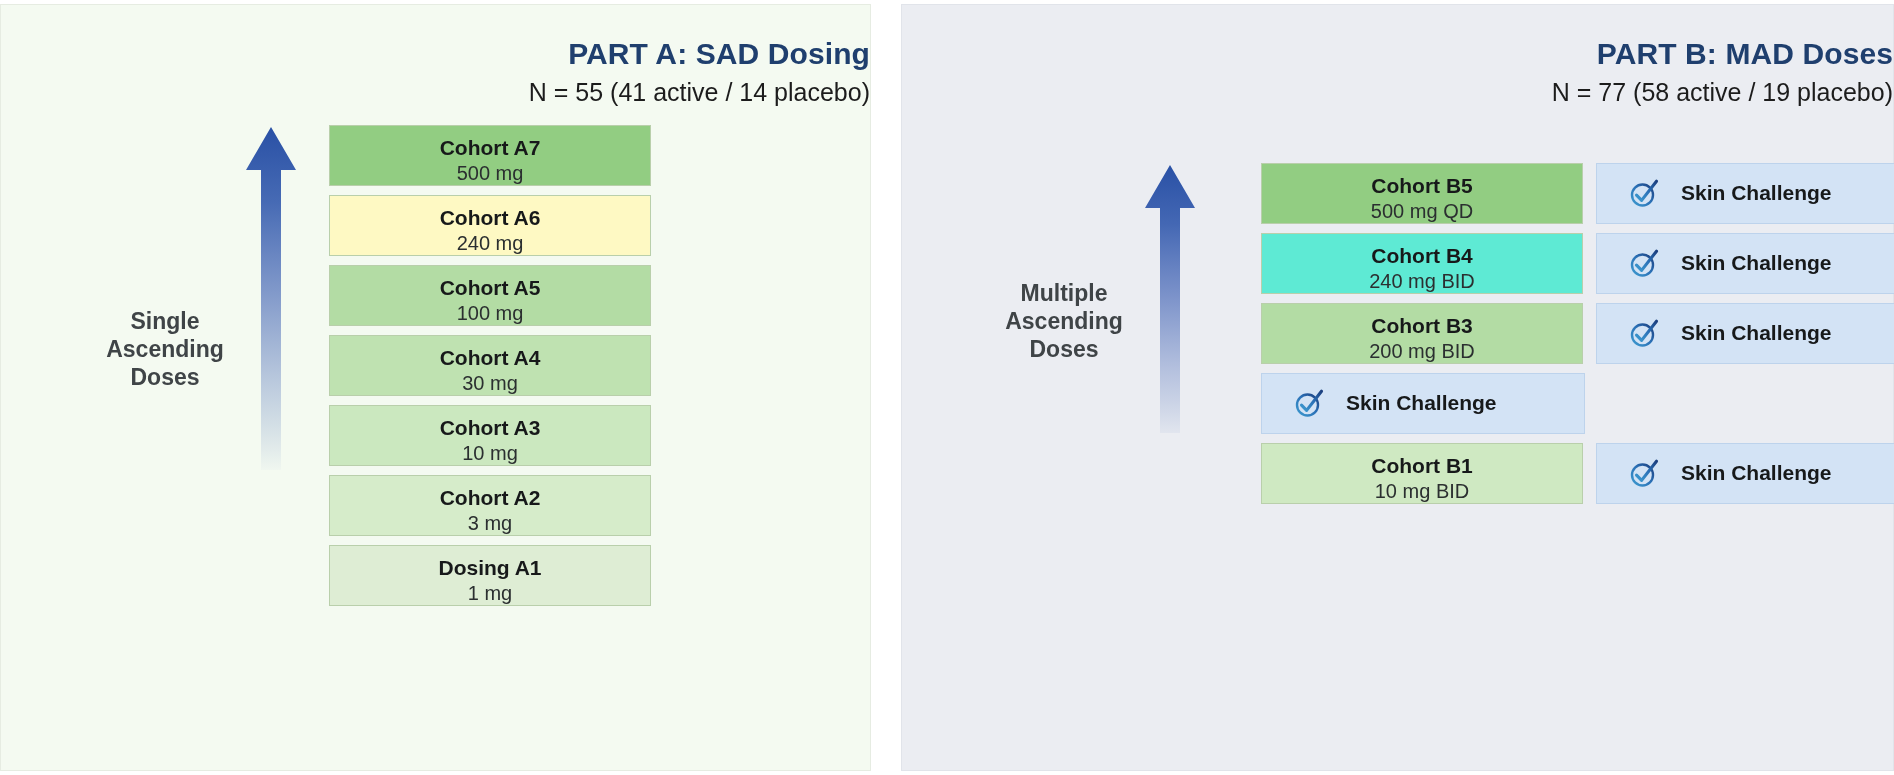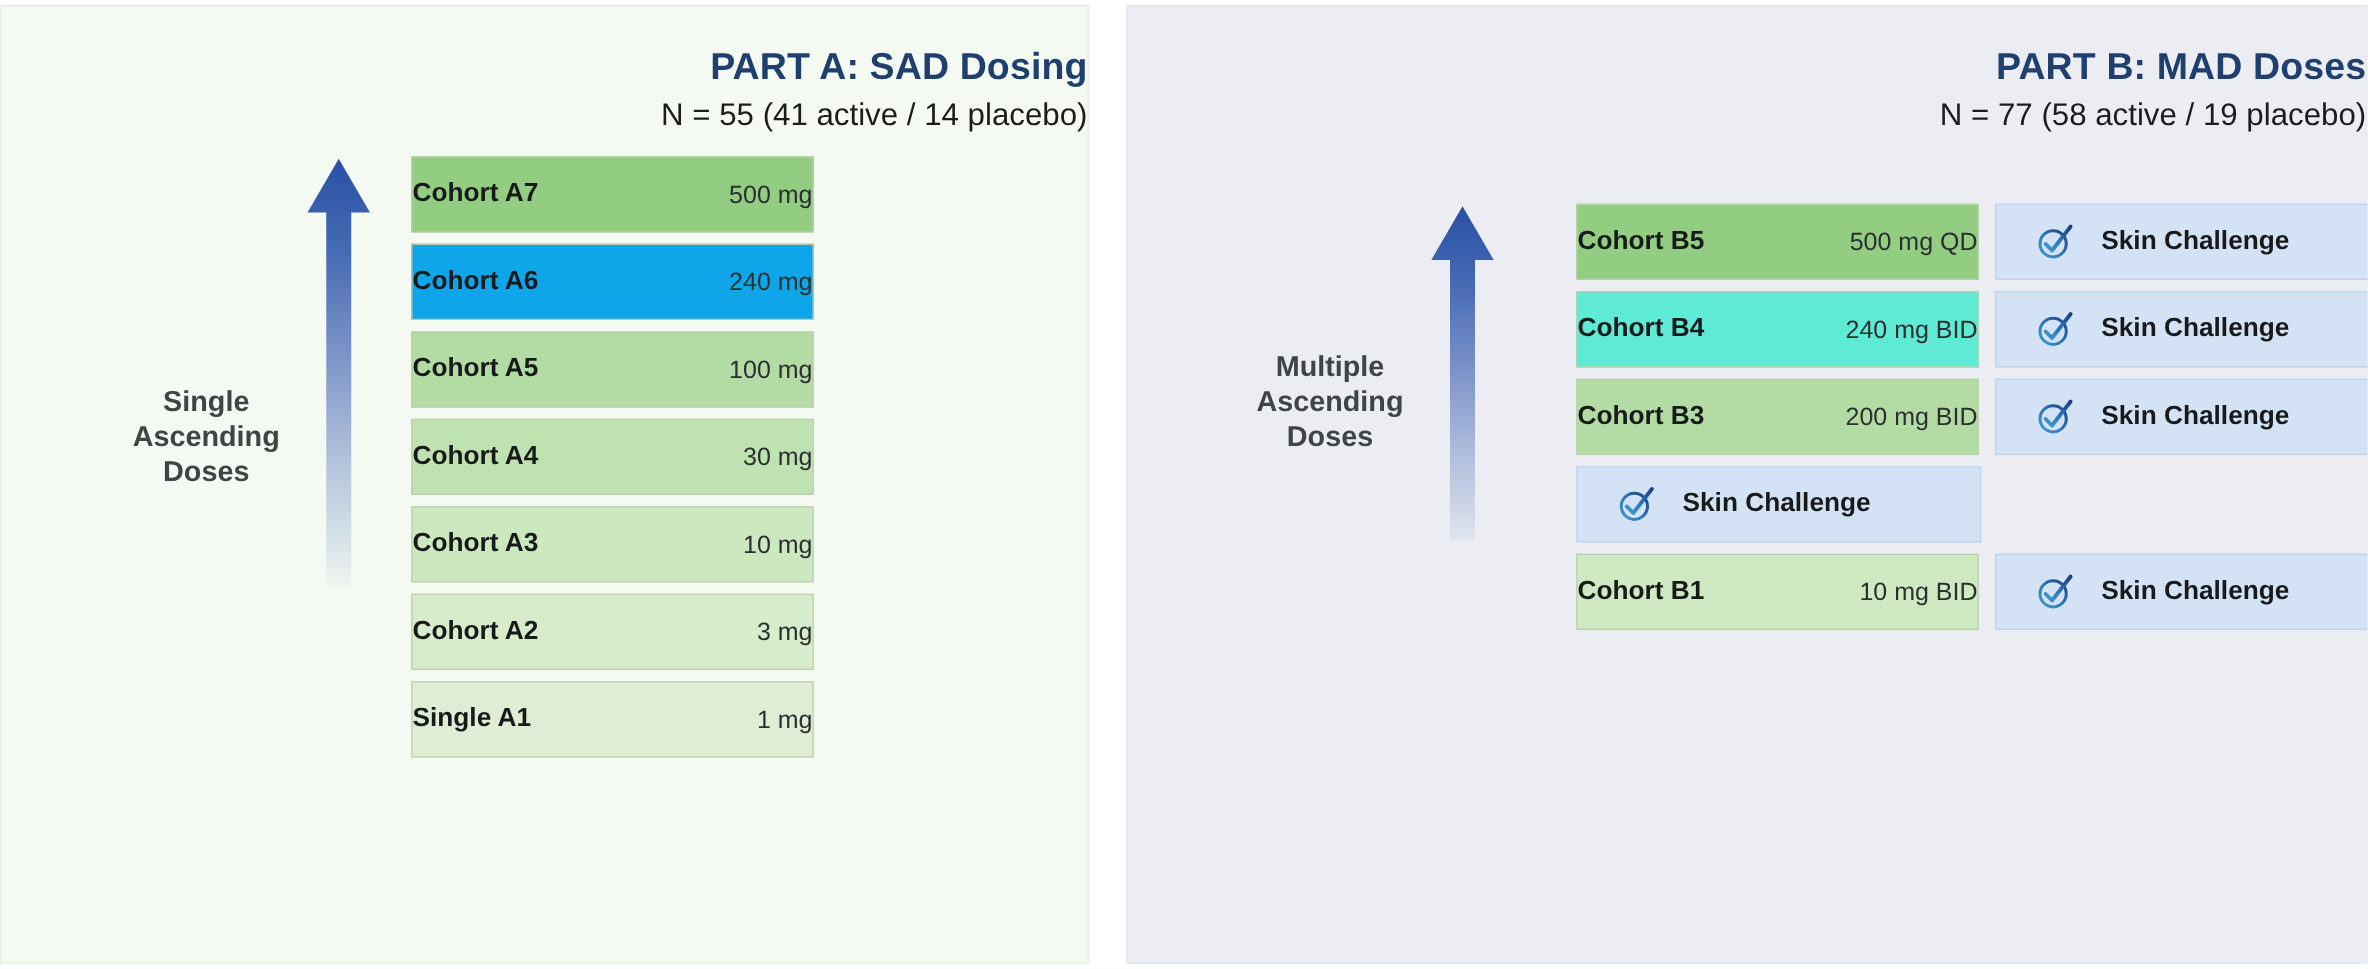--- a/index.html
+++ b/index.html
@@ -108,23 +108,23 @@
   .panel-a .rung { margin-bottom: 9px; }
   .panel-b .rung { margin-bottom: 9px; }
   .rung:last-child { margin-bottom: 0; }
 
   .dose-box {
     box-sizing: border-box;
     width: 322px;
     height: 61px;
     border: 1px solid #b9cfab;
     display: flex;
-    flex-direction: row;
+    flex-direction: column;
     align-items: center;
-    justify-content: space-between;
+    justify-content: flex-end;
     line-height: 1.08;
   }
   .dose-name {
     font-size: 21px;
     font-weight: bold;
     color: #17191a;
   }
   .dose-amt {
     font-size: 20px;
     color: #2b2f30;
@@ -182,21 +182,21 @@
       </div>
 
       <div class="ladder">
         <div class="rung">
           <div class="dose-box" style="background:#92CD82">
             <span class="dose-name">Cohort A7</span>
             <span class="dose-amt">500 mg</span>
           </div>
         </div>
         <div class="rung">
-          <div class="dose-box" style="background:#0ea5e9">
+          <div class="dose-box" style="background:#fef9c3">
             <span class="dose-name">Cohort A6</span>
             <span class="dose-amt">240 mg</span>
           </div>
         </div>
         <div class="rung">
           <div class="dose-box" style="background:#B3DCA4">
             <span class="dose-name">Cohort A5</span>
             <span class="dose-amt">100 mg</span>
           </div>
         </div>
@@ -213,21 +213,21 @@
           </div>
         </div>
         <div class="rung">
           <div class="dose-box" style="background:#D6ECCA">
             <span class="dose-name">Cohort A2</span>
             <span class="dose-amt">3 mg</span>
           </div>
         </div>
         <div class="rung">
           <div class="dose-box" style="background:#DEEDD4">
-            <span class="dose-name">Single A1</span>
+            <span class="dose-name">Dosing A1</span>
             <span class="dose-amt">1 mg</span>
           </div>
         </div>
       </div>
     </div>
   </section>
 
   <section class="panel panel-b">
     <div class="panel-head">
       <div class="panel-title">PART B: MAD Doses</div>

